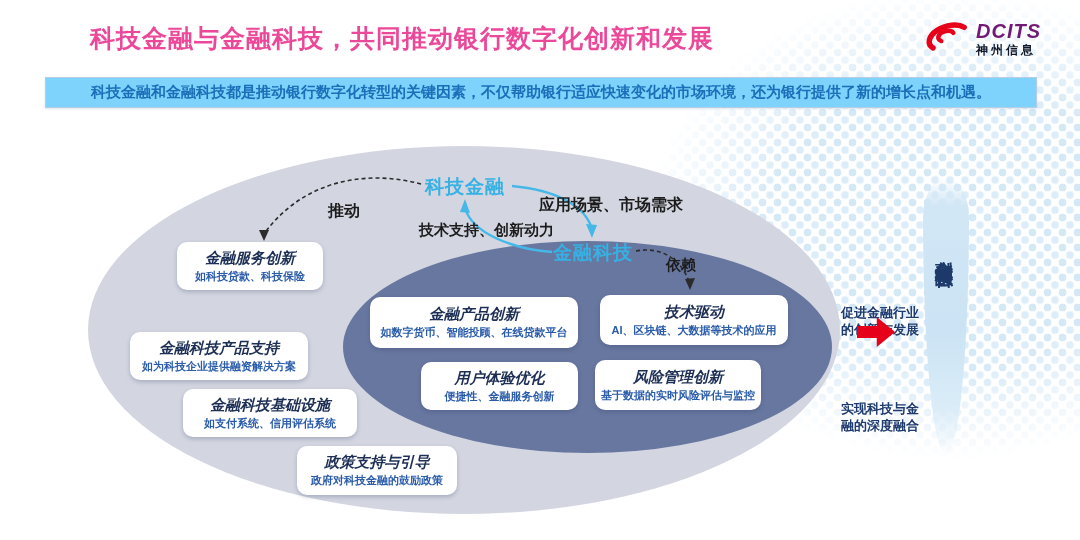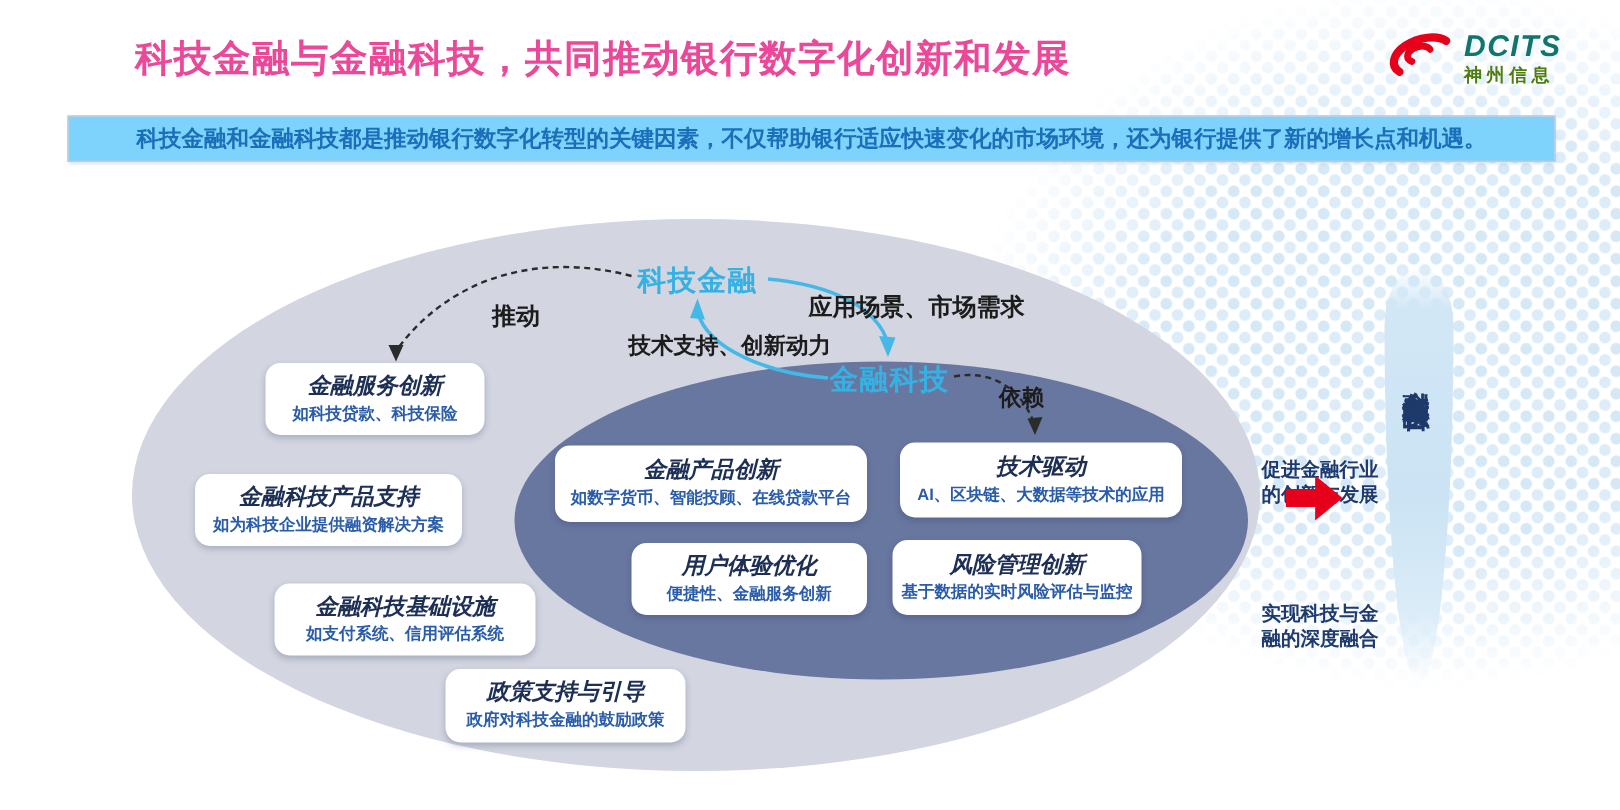--- a/index.html
+++ b/index.html
@@ -17,22 +17,22 @@
     background-position:0 0,7.5px 7.5px;
     -webkit-mask-image:radial-gradient(ellipse 400px 310px at 390px 225px, #000 45%, transparent 76%);
     mask-image:radial-gradient(ellipse 400px 310px at 390px 225px, #000 45%, transparent 76%);
   }
   .page-title{
     position:absolute;left:90px;top:22px;font-size:25px;letter-spacing:1px;
     color:#ec4899;z-index:6;white-space:nowrap;
   }
   .logo{position:absolute;left:923px;top:16px;z-index:6;display:flex;align-items:center;gap:5px;}
   .logo-text{display:flex;flex-direction:column;line-height:1;}
-  .logo-brand{color:#0f766e;font-size:20px;letter-spacing:1px;font-style:italic;}
-  .logo-company{color:#4d7c0f;font-size:12px;letter-spacing:3px;margin-top:3px;}
+  .logo-brand{color:#701a75;font-size:20px;letter-spacing:1px;font-style:italic;}
+  .logo-company{color:#0f172a;font-size:12px;letter-spacing:3px;margin-top:3px;}
   .banner{
     position:absolute;left:45px;top:77px;width:990px;height:29px;z-index:6;
     background:#7dd3fc;border:1px solid #b7cde6;box-shadow:0 1px 2px rgba(120,150,190,.25);
     display:flex;align-items:center;justify-content:center;
     font-size:15px;color:#1a6fb8;white-space:nowrap;
   }
   .ellipse-outer{
     position:absolute;left:88px;top:146px;width:752px;height:368px;border-radius:50%;
     background:#d3d6e1;z-index:2;
   }
@@ -129,21 +129,21 @@
 
   <div class="lbl lbl-rel" style="left:328px;top:201px;font-size:16px;">推动</div>
   <div class="lbl lbl-rel" style="left:539px;top:195px;font-size:16px;">应用场景、市场需求</div>
   <div class="lbl lbl-rel" style="left:419px;top:221px;">技术支持、创新动力</div>
   <div class="lbl lbl-rel" style="left:666px;top:256px;">依赖</div>
 
   <div class="card" style="left:177px;top:242px;width:146px;height:48px;">
     <div class="card-title">金融服务创新</div>
     <div class="card-sub">如科技贷款、科技保险</div>
   </div>
-  <div class="card" style="left:130px;top:316px;width:178px;height:48px;">
+  <div class="card" style="left:130px;top:332px;width:178px;height:48px;">
     <div class="card-title">金融科技产品支持</div>
     <div class="card-sub">如为科技企业提供融资解决方案</div>
   </div>
   <div class="card" style="left:183px;top:389px;width:174px;height:48px;">
     <div class="card-title">金融科技基础设施</div>
     <div class="card-sub">如支付系统、信用评估系统</div>
   </div>
   <div class="card" style="left:297px;top:446px;width:160px;height:49px;">
     <div class="card-title">政策支持与引导</div>
     <div class="card-sub">政府对科技金融的鼓励政策</div>

